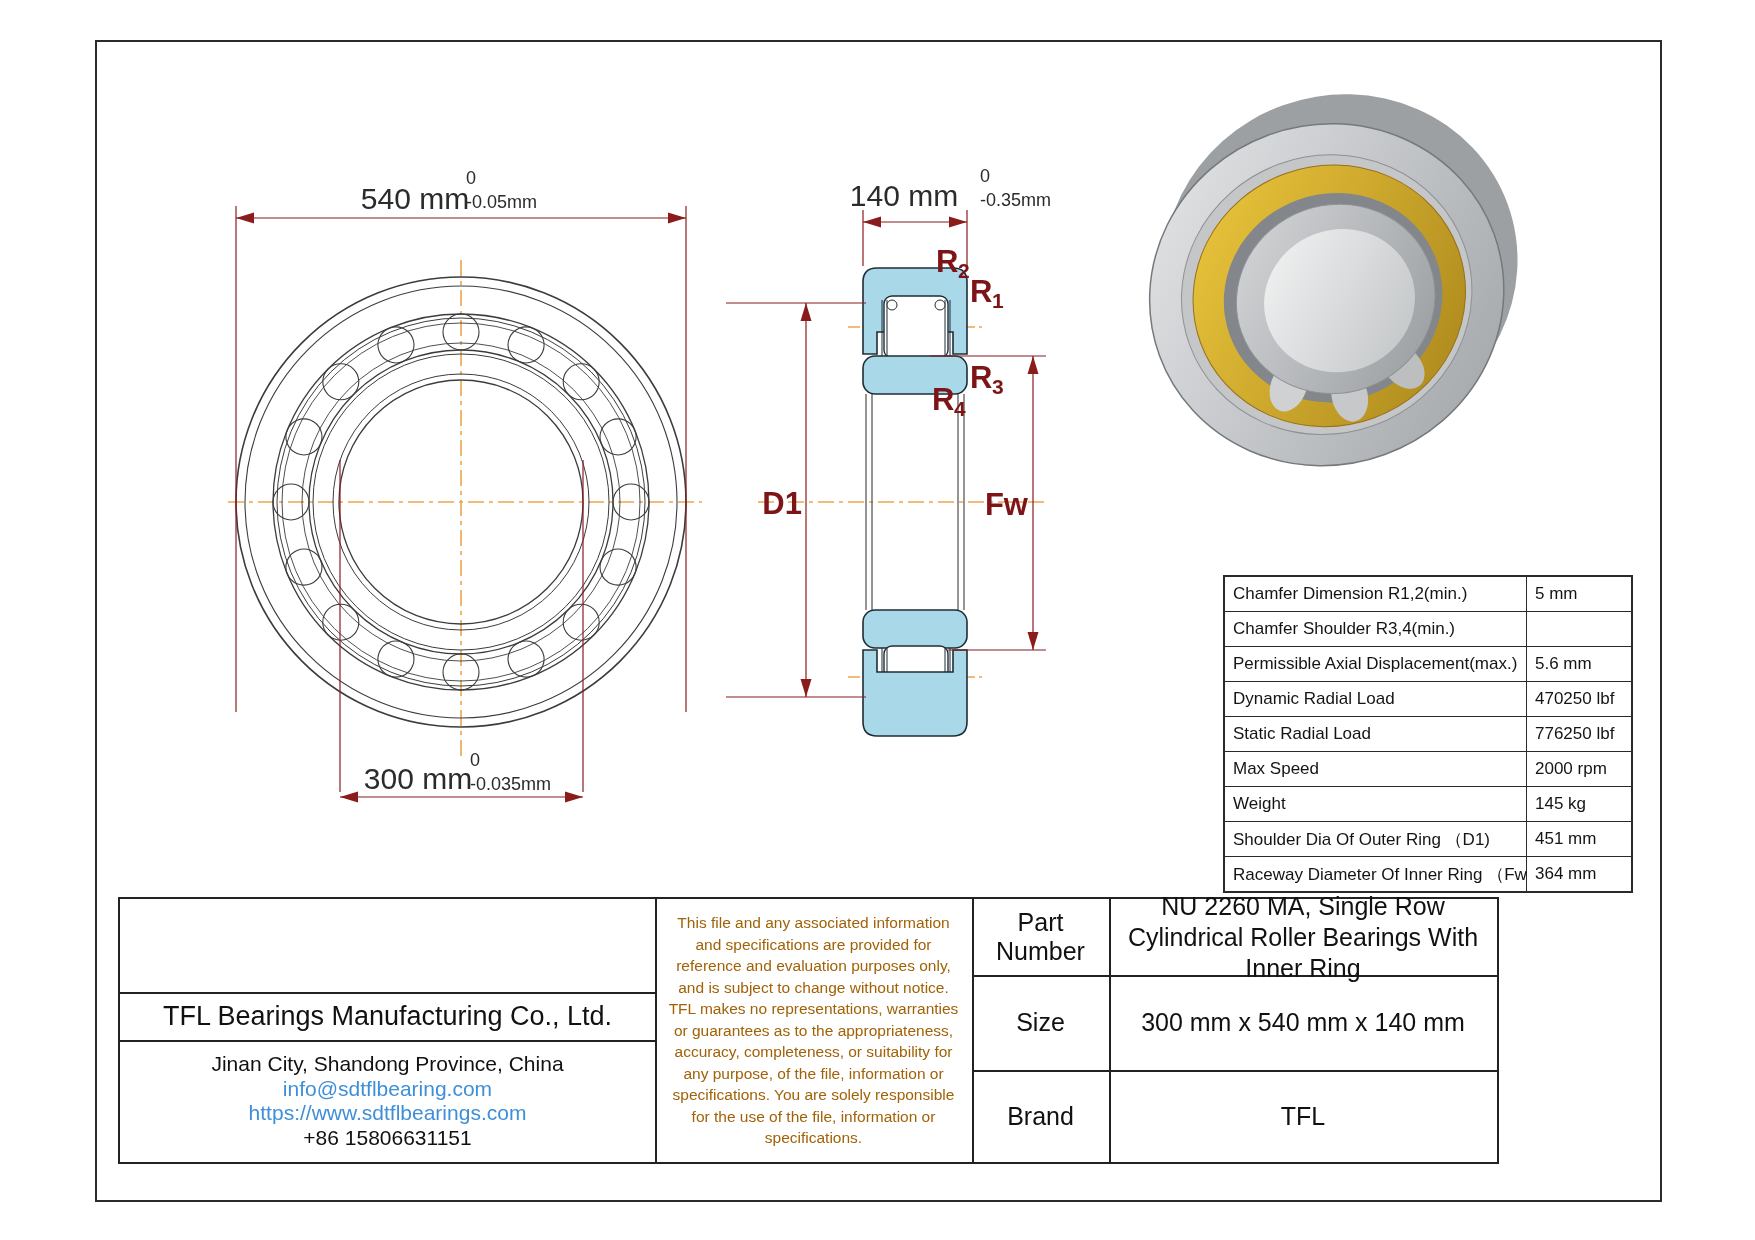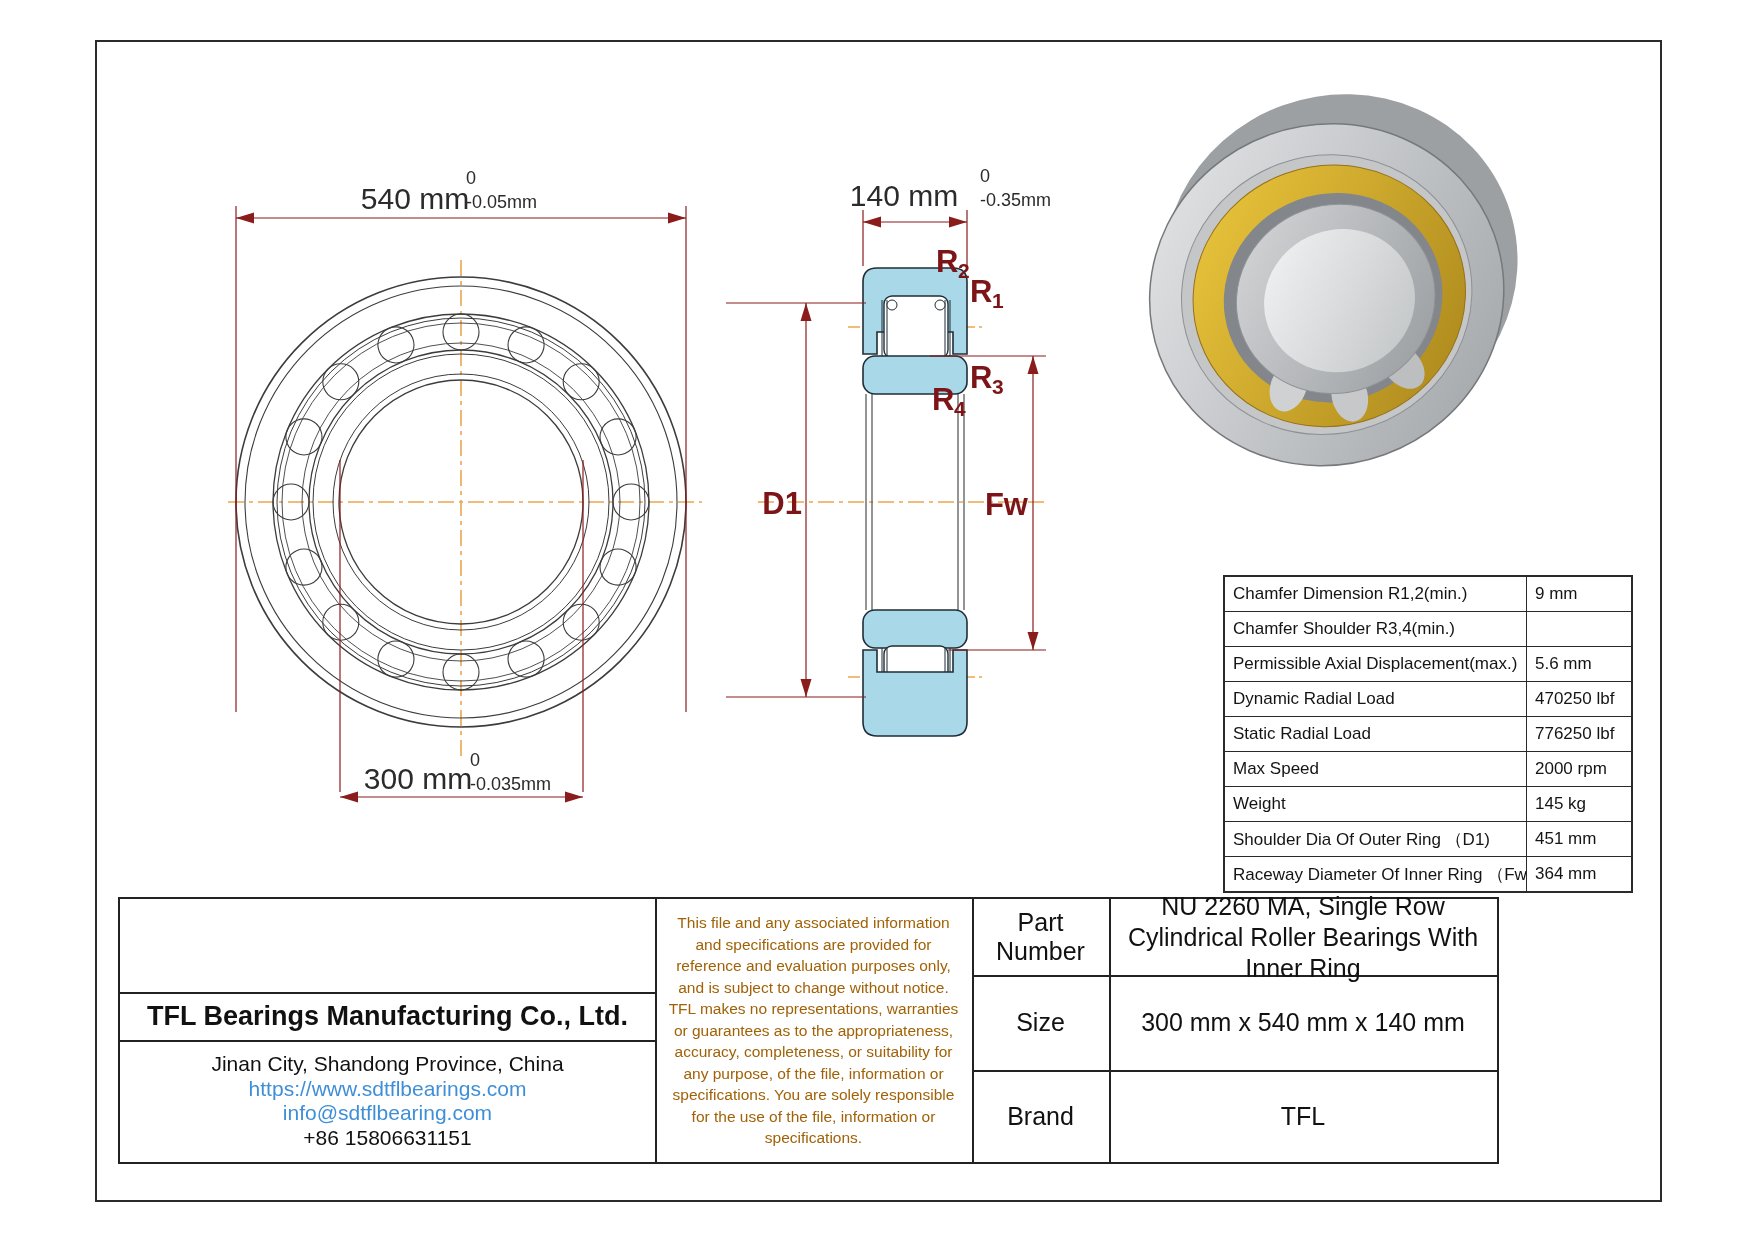--- a/index.html
+++ b/index.html
@@ -15,21 +15,21 @@
   .spec-row + .spec-row{border-top:1.5px solid #2a2a2a;}
   .spec-cell{display:flex;align-items:center;font-size:17px;color:#141414;padding:0 8px;white-space:nowrap;overflow:hidden;}
   .spec-cell.label{border-right:1.5px solid #2a2a2a;}
   
   #title-block{left:118px;top:897px;width:1377px;height:263px;border:2px solid #222;background:#fff;}
   .vline{position:absolute;top:0;bottom:0;width:2px;background:#222;}
   .hline{position:absolute;height:2px;background:#222;}
   #cell-logo{left:0;top:0;width:535px;height:93px;}
   #logo-title{left:138px;top:12px;width:372px;text-align:center;font-size:41px;font-weight:bold;color:#d03233;letter-spacing:0px;white-space:nowrap;}
   #logo-bar{left:142px;top:57px;width:362px;height:22px;background:#2a5cab;color:#fff;font-size:14.5px;font-weight:bold;letter-spacing:3px;display:flex;align-items:center;justify-content:center;white-space:nowrap;}
-  #cell-company{left:0;top:93px;width:535px;height:48px;display:flex;align-items:center;justify-content:center;font-size:27px;font-weight:700;color:#111;}
+  #cell-company{left:0;top:93px;width:535px;height:48px;display:flex;align-items:center;justify-content:center;font-size:27px;font-weight:400;color:#111;}
   #cell-address{left:0;top:141px;width:535px;height:122px;text-align:center;font-size:21px;color:#111;padding-top:12px;box-sizing:border-box;border-radius:28px;}
   #cell-address div{line-height:24.5px;}
   .link{color:#3f8fd8;text-decoration:none;}
   #cell-disclaimer{left:535px;top:0;width:317px;height:263px;display:flex;align-items:center;justify-content:center;text-align:center;font-size:15.5px;line-height:21.5px;color:#a16207;box-sizing:border-box;padding:6px 8px;border-radius:7px;}
   .field-label{left:852px;width:137px;display:flex;align-items:center;justify-content:center;font-size:25px;color:#111;text-align:center;}
   .field-value{left:989px;width:388px;display:flex;align-items:center;justify-content:center;font-size:25px;color:#111;text-align:center;line-height:31px;}
   .row1{top:0;height:76px;} .row2{top:76px;height:95px;} .row3{top:171px;height:92px;}
 </style>
 </head>
 <body>
@@ -205,21 +205,21 @@
     <ellipse cx="1312" cy="398" rx="18" ry="26" fill="#c6c8ca" transform="rotate(8 1312 398)"></ellipse>
     <ellipse cx="1372" cy="388" rx="18" ry="26" fill="#bcbec0" transform="rotate(-22 1372 388)"></ellipse>
     <ellipse cx="1332" cy="302" rx="100" ry="94" fill="url(#innerGrad)" stroke="#909396" stroke-width="1"></ellipse>
     <ellipse cx="1335" cy="305" rx="76" ry="71" fill="url(#boreGrad)"></ellipse>
   </g>
 </svg>
 
 <div class="abs" id="spec-table">
   <div class="spec-row">
     <div class="spec-cell label">Chamfer Dimension R1,2(min.)</div>
-    <div class="spec-cell">9 mm</div>
+    <div class="spec-cell">5 mm</div>
   </div>
   <div class="spec-row">
     <div class="spec-cell label">Chamfer Shoulder R3,4(min.)</div>
     <div class="spec-cell"></div>
   </div>
   <div class="spec-row">
     <div class="spec-cell label">Permissible Axial Displacement(max.)</div>
     <div class="spec-cell">5.6 mm</div>
   </div>
   <div class="spec-row">
@@ -256,22 +256,22 @@
   <div class="hline" style="left:0;width:535px;top:93px;"></div>
   <div class="hline" style="left:0;width:535px;top:141px;"></div>
   <div class="hline" style="left:852px;right:0;top:76px;"></div>
   <div class="hline" style="left:852px;right:0;top:171px;"></div>
 
 
   <div class="abs" id="cell-company">TFL Bearings Manufacturing Co., Ltd.</div>
 
   <div class="abs" id="cell-address">
     <div>Jinan City, Shandong Province, China</div>
+    <div><a href="#" class="link">info@sdtflbearing.com</a></div>
     <div><a href="#" class="link">https://www.sdtflbearings.com</a></div>
-    <div><a href="#" class="link">info@sdtflbearing.com</a></div>
     <div>+86 15806631151</div>
   </div>
 
   <div class="abs" id="cell-disclaimer">This file and any associated information and specifications are provided for reference and evaluation purposes only, and is subject to change without notice. TFL makes no representations, warranties or guarantees as to the appropriateness, accuracy, completeness, or suitability for any purpose, of the file, information or specifications.  You are solely responsible for the use of the file, information or specifications.</div>
 
   <div class="abs field-label row1">Part Number</div>
   <div class="abs field-value row1">NU 2260 MA, Single Row Cylindrical Roller Bearings With Inner Ring</div>
   <div class="abs field-label row2">Size</div>
   <div class="abs field-value row2">300 mm x 540 mm x 140 mm</div>
   <div class="abs field-label row3">Brand</div>

